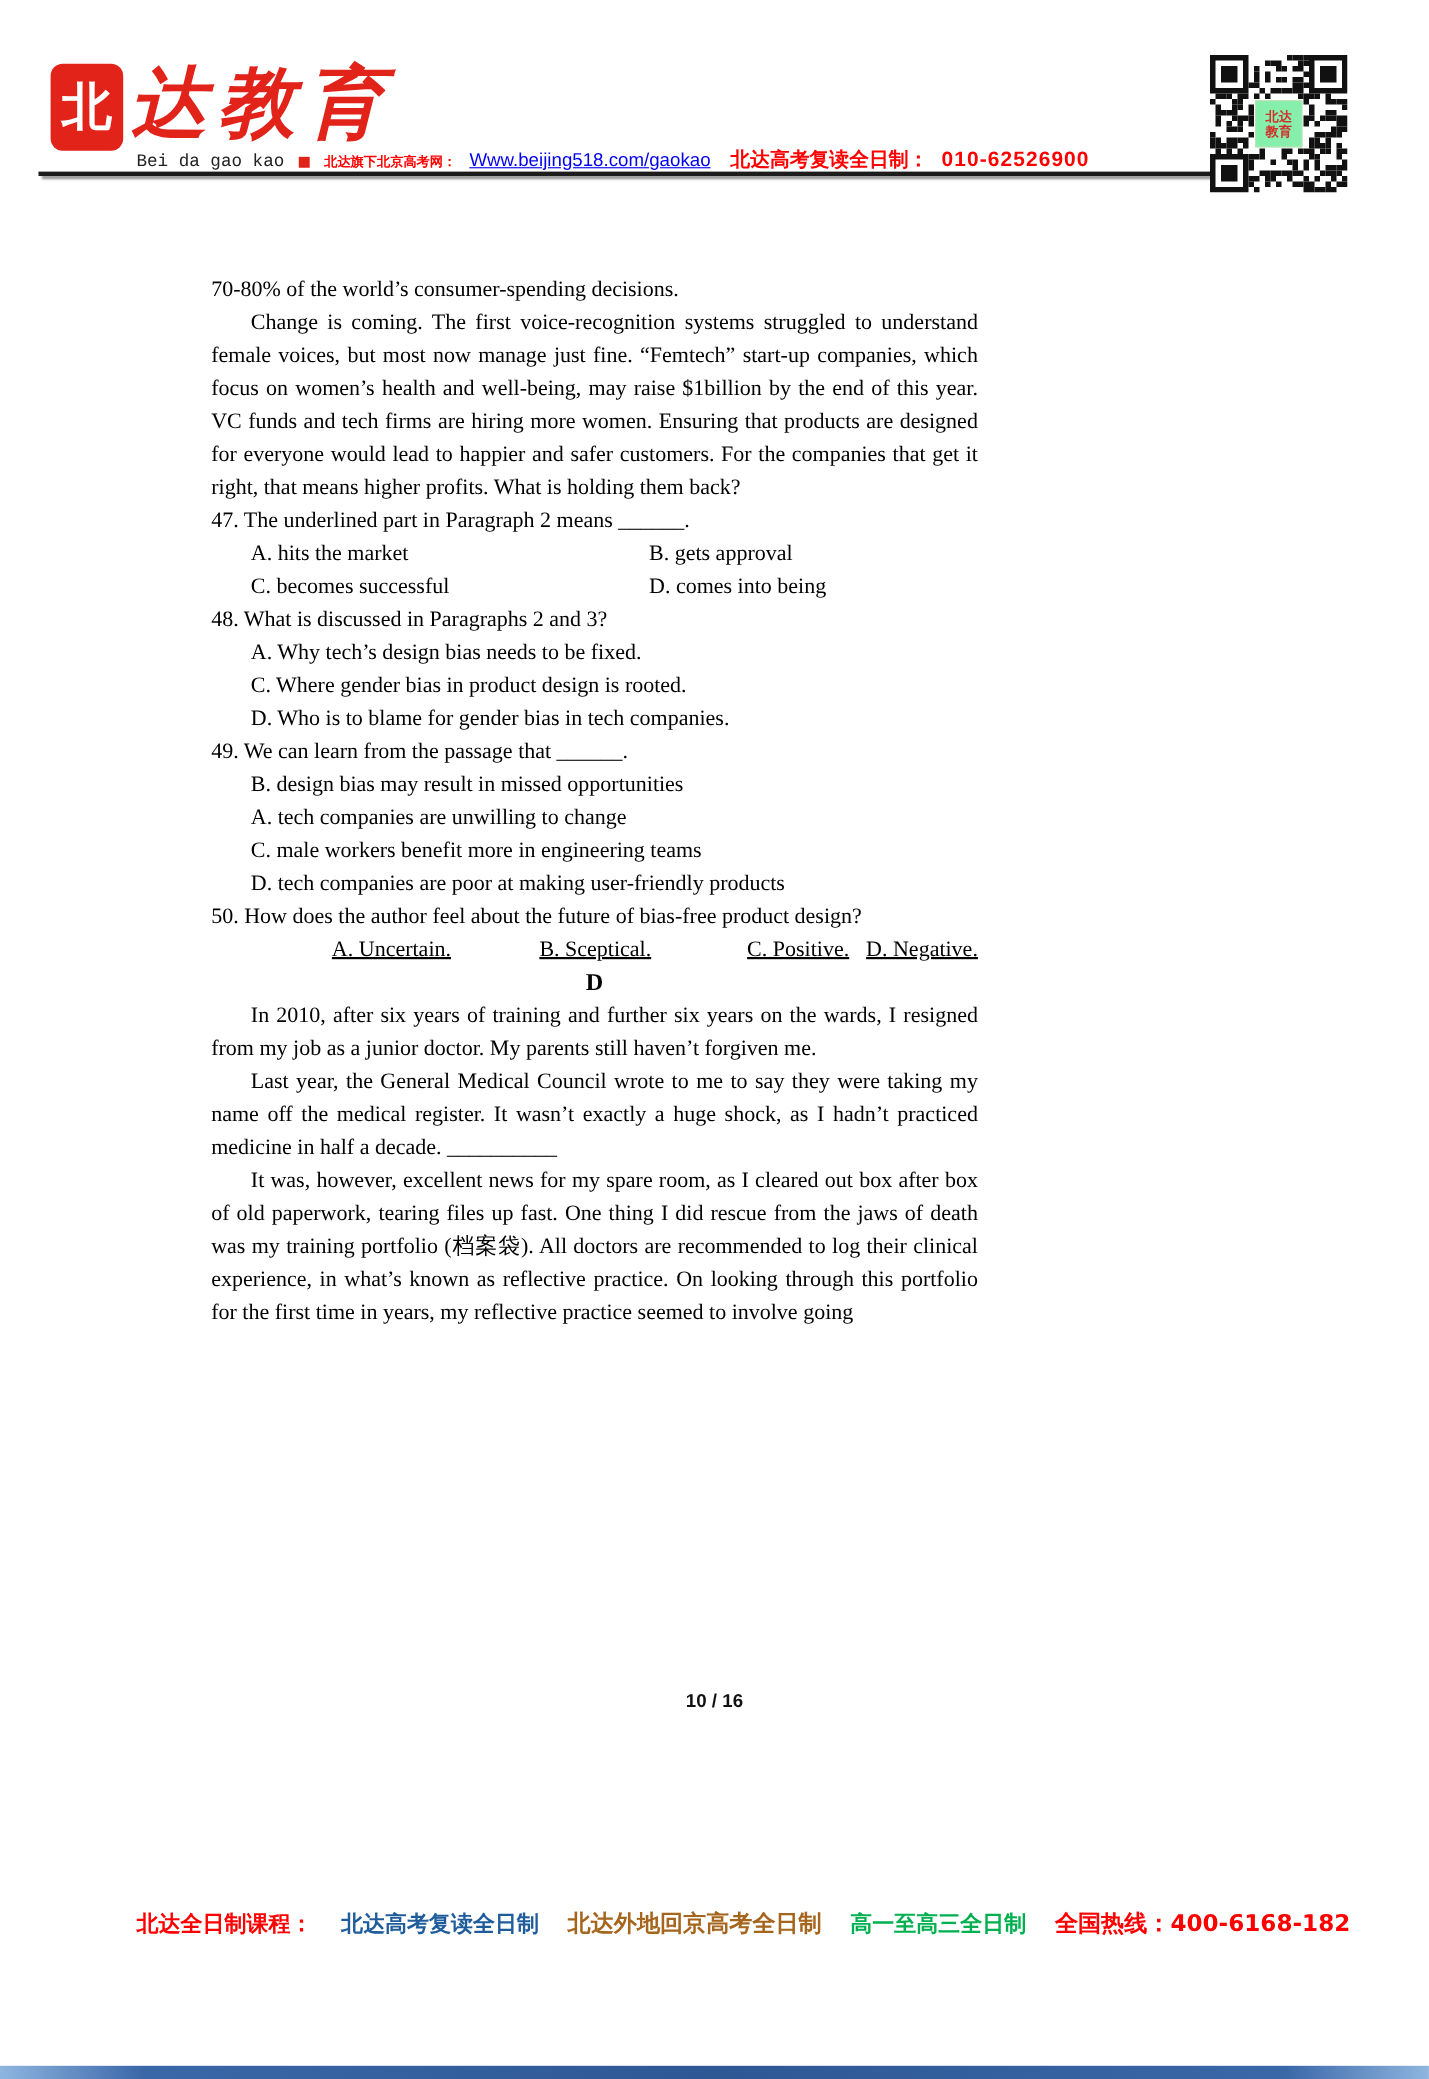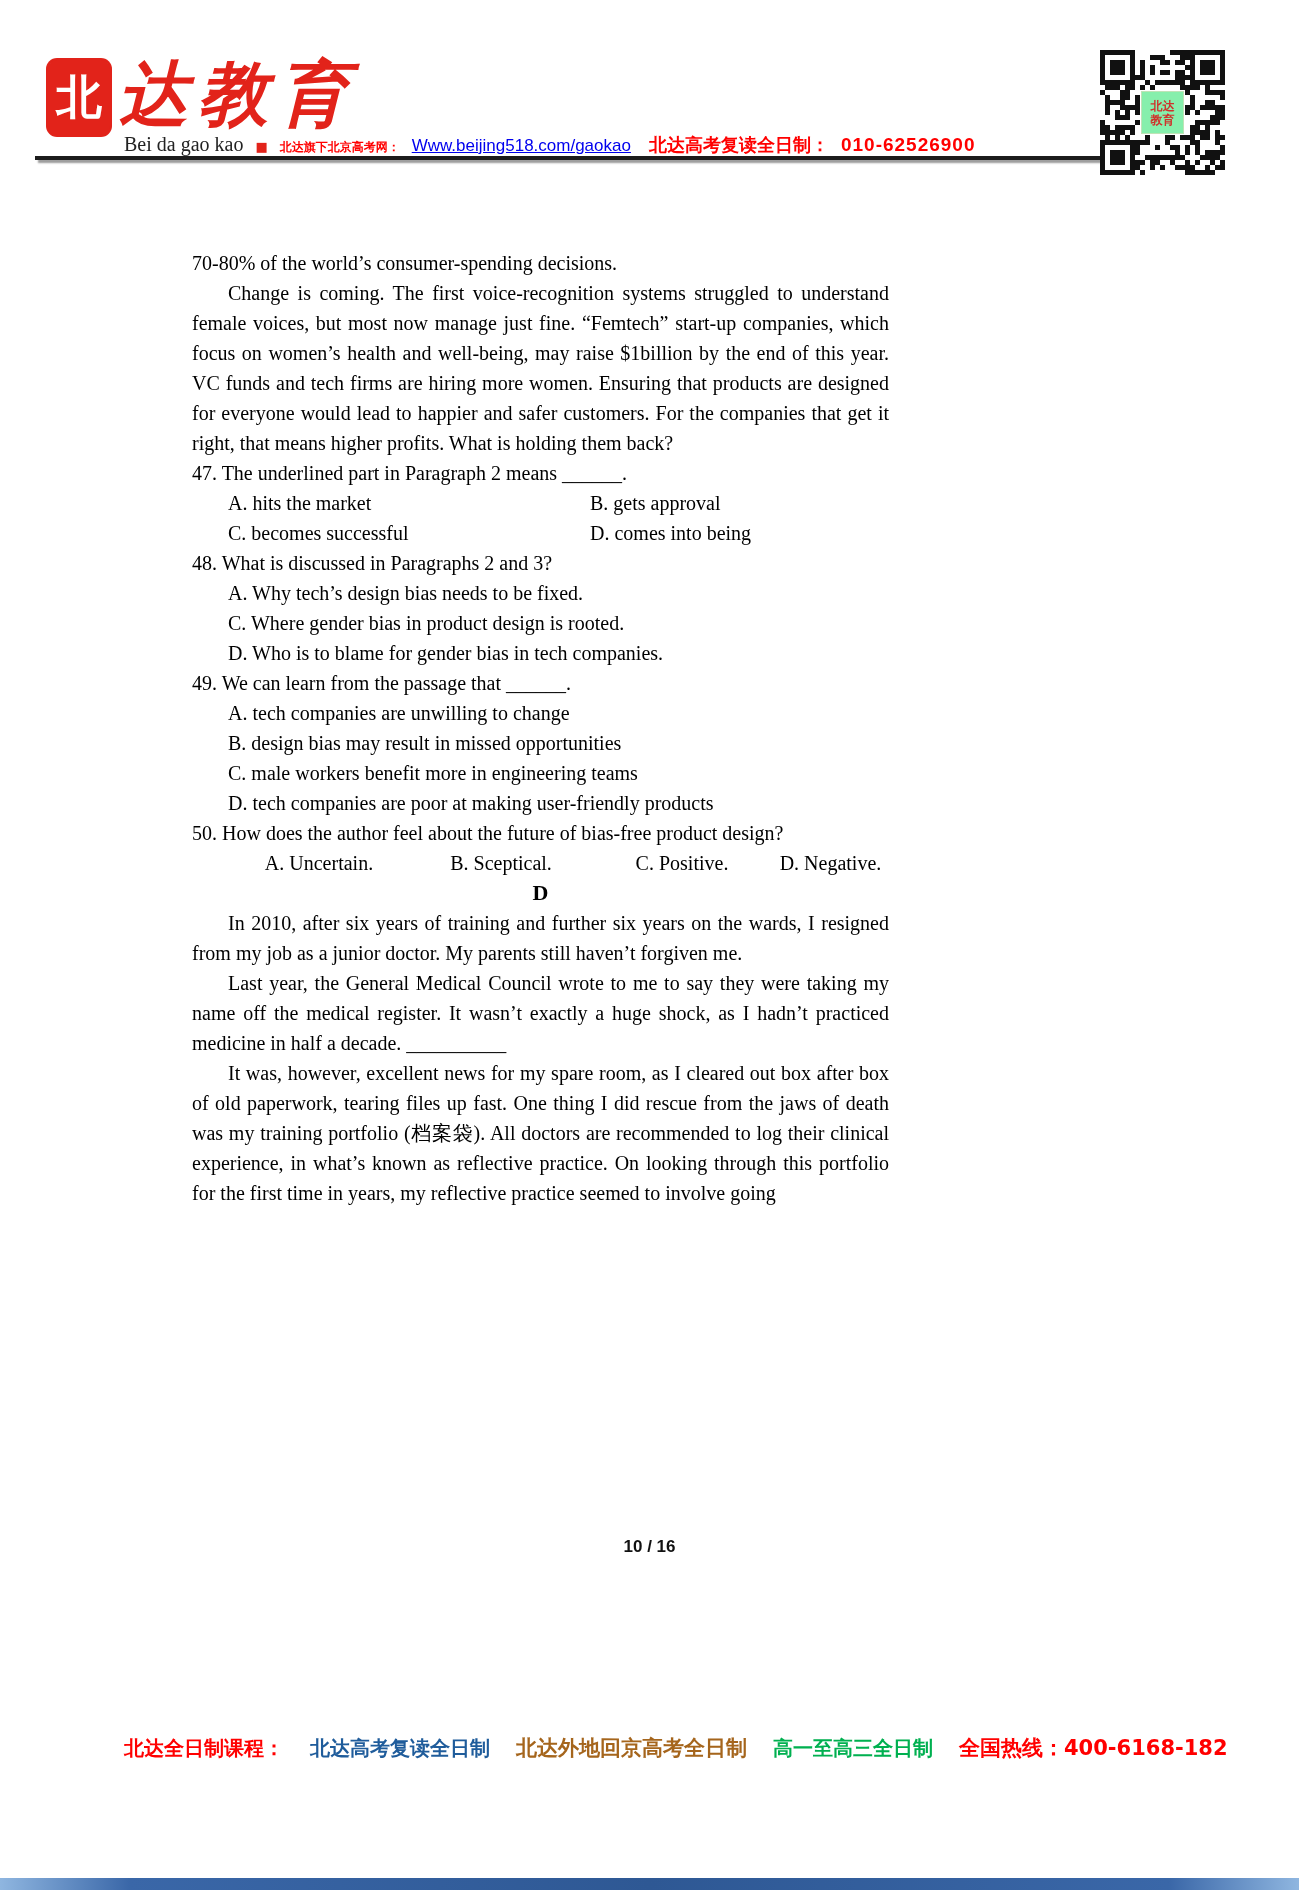--- a/index.html
+++ b/index.html
@@ -21,21 +21,21 @@
   .logo-brand {
     position:absolute; left:118px; top:52px; height:86px;
     color:#e2231a; font-size:70px; font-weight:bold; letter-spacing:10px;
     font-family:"Liberation Serif","DejaVu Serif",serif; line-height:86px;
     font-style:italic;
   }
   .header-row {
     position:absolute; left:124px; top:133px; width:960px;
     display:flex; align-items:baseline; gap:12px; white-space:nowrap;
   }
-  .tagline { font-size:20px; color:#222; font-family:Liberation Serif, serif; }
+  .tagline { font-size:16px; color:#222; font-family:Liberation Mono, monospace; }
   .red-square { color:#e2231a; font-size:13px; font-family:"DejaVu Sans",sans-serif; }
   .site-label { color:#ff0000; font-size:12px; font-weight:bold; font-family:"DejaVu Sans","Liberation Sans",sans-serif; }
   .site-url { color:#0000ee; font-size:17px; text-decoration:underline; font-family:"Liberation Sans","DejaVu Sans",sans-serif; cursor:pointer; }
   .tutor-label { color:#ff0000; font-size:18px; font-weight:bold; font-family:"DejaVu Sans","Liberation Sans",sans-serif; margin-left:6px; }
   .phone { color:#ff0000; font-size:19px; font-weight:bold; font-family:"Liberation Sans","DejaVu Sans",sans-serif; letter-spacing:1px; }
   .header-rule {
     position:absolute; left:35px; top:156px; width:1068px; height:4px;
     background:#1c1c1c; box-shadow:3px 3px 2px #9a9a9a;
   }
 
@@ -55,21 +55,21 @@
   
   .doc {
     position:absolute; left:192px; top:248px; width:697px;
     font-size:20px; line-height:30px; text-align:justify;
   }
   .doc p { margin:0; }
   .doc p.indent { text-indent:36px; }
   .q { text-align:left; }
   .opt-line { padding-left:36px; text-align:left; }
   .opt-grid-2 { display:grid; grid-template-columns:362px auto; padding-left:36px; text-align:left; }
-  .opt-grid-4 { display:grid; grid-template-columns:182px 182px 180px auto; padding-left:36px; text-align:center; }
+  .opt-grid-4 { display:grid; grid-template-columns:182px 182px 180px auto; padding-left:36px; text-align:right;text-decoration:underline; }
   .sec-heading {
     text-align:center; font-weight:bold; font-size:22px; margin-top:26px;
   }
 
   
   .page-num {
     position:absolute; left:0; top:1537px; width:100%; text-align:center;
     font-family:"Liberation Sans","DejaVu Sans",sans-serif; font-weight:bold; font-size:17px; color:#111;
   }
   .footer-row {
@@ -341,22 +341,22 @@
       <span>C. becomes successful</span>
       <span>D. comes into being</span>
     </div>
 
     <p class="q">48. What is discussed in Paragraphs 2 and 3?</p>
     <p class="opt-line">A. Why tech’s design bias needs to be fixed.</p>
     <p class="opt-line">C. Where gender bias in product design is rooted.</p>
     <p class="opt-line">D. Who is to blame for gender bias in tech companies.</p>
 
     <p class="q">49. We can learn from the passage that ______.</p>
+    <p class="opt-line">B. design bias may result in missed opportunities</p>
     <p class="opt-line">A. tech companies are unwilling to change</p>
-    <p class="opt-line">B. design bias may result in missed opportunities</p>
     <p class="opt-line">C. male workers benefit more in engineering teams</p>
     <p class="opt-line">D. tech companies are poor at making user-friendly products</p>
 
     <p class="q">50. How does the author feel about the future of bias-free product design?</p>
     <div class="opt-grid-4">
       <span>A. Uncertain.</span>
       <span>B. Sceptical.</span>
       <span>C. Positive.</span>
       <span>D. Negative.</span>
     </div>

